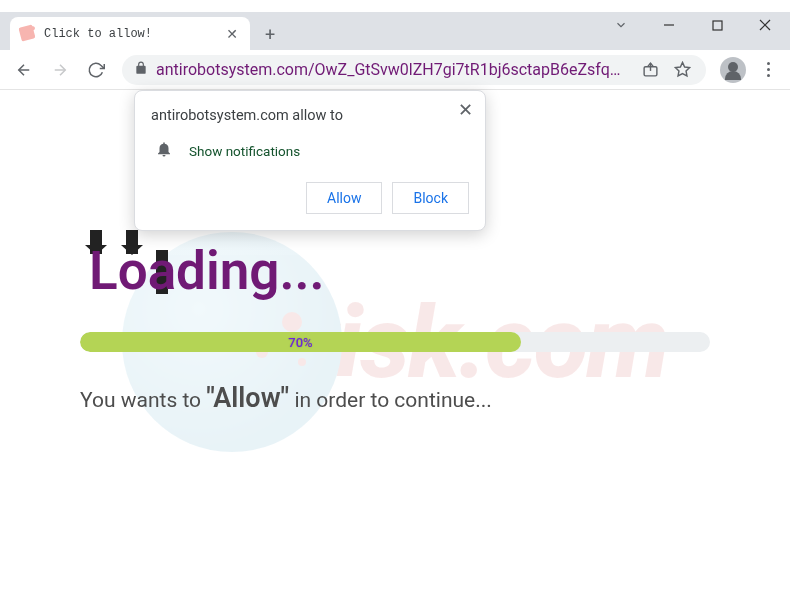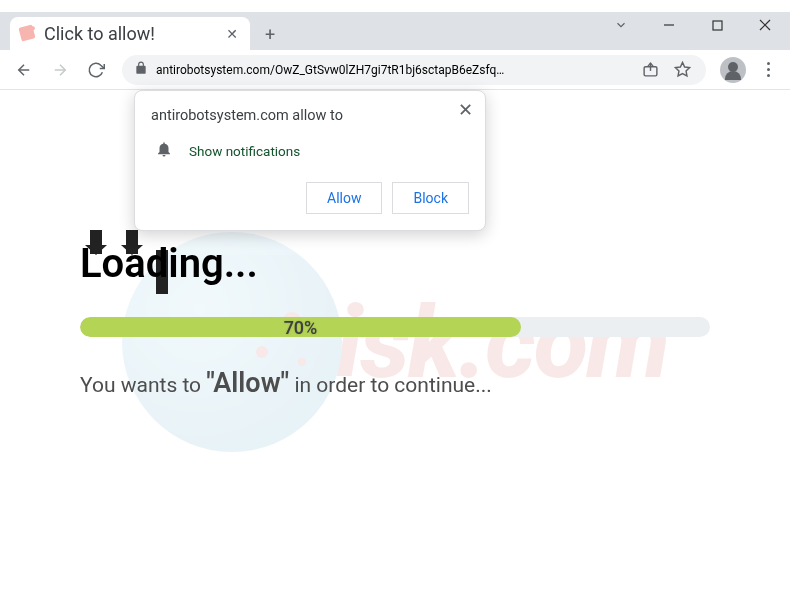--- a/index.html
+++ b/index.html
@@ -7,38 +7,38 @@
     
     
     .titlebar { height: 12px; background: #fff; }
     
     
     .tabstrip { height: 38px; background: #dee1e6; display: flex; align-items: flex-end; padding-left: 10px; }
     .tab { background: #fff; height: 33px; border-radius: 8px 8px 0 0; display: flex; align-items: center; padding: 0 10px; min-width: 240px; position: relative; }
     .tab-favicon { width: 16px; height: 16px; margin-right: 8px; position: relative; }
     .tab-favicon-megaphone { width: 14px; height: 14px; background: #f7b5b0; border-radius: 2px; transform: rotate(-15deg); position: relative; }
     .tab-favicon-megaphone::after { content:""; position:absolute; right:-2px; top:2px; width:4px; height:4px; background:#f7b5b0; border-radius:50%; }
-    .tab-title { font-size: 18px; color: #3c4043; flex: 1; }
+    .tab-title { font-size: 12px; color: #3c4043; flex: 1; font-family: Liberation Mono, monospace; }
     .tab-close { width: 16px; height: 16px; display:flex; align-items:center; justify-content:center; color:#5f6368; font-size:14px; cursor:pointer; border-radius:50%; }
     .newtab { width: 28px; height: 28px; display:flex; align-items:center; justify-content:center; color:#5f6368; font-size:18px; margin-left: 6px; margin-bottom: 2px; cursor:pointer; }
     
     
     .wincontrols { position: absolute; top: 18px; right: 16px; display:flex; gap: 30px; align-items:center; }
     .wincontrols span { color:#555; font-size:14px; display:inline-flex; width:18px; justify-content:center; }
     .wc-chevron svg, .wc-min svg, .wc-max svg, .wc-close svg { display:block; }
     
     
     .toolbar { height: 40px; background:#fff; border-bottom: 1px solid #e4e4e4; display:flex; align-items:center; padding: 0 8px; gap: 4px; }
     .nav-btn { width: 32px; height: 32px; display:flex; align-items:center; justify-content:center; color:#5f6368; border-radius:50%; }
     .nav-btn svg { width:18px; height:18px; }
     .nav-btn.disabled { opacity: 0.35; }
     
     .omnibox { flex:1; height: 30px; background:#f1f3f4; border-radius: 15px; display:flex; align-items:center; padding: 0 12px; margin: 0 6px; gap:8px; }
     .lock-icon { color:#5f6368; }
-    .url { font-size: 12px; color:#000000; white-space:nowrap; overflow:hidden; text-overflow:ellipsis; flex:1; }
+    .url { font-size: 16px; color:#701a75; white-space:nowrap; overflow:hidden; text-overflow:ellipsis; flex:1; }
     .omni-action { width:24px; height:24px; display:flex; align-items:center; justify-content:center; color:#5f6368; }
     
     .avatar { width: 26px; height: 26px; background:#bdc1c6; border-radius:50%; display:flex; align-items:center; justify-content:center; margin:0 4px; position:relative; }
     .avatar::before { content:""; width:10px; height:10px; background:#5f6368; border-radius:50%; position:absolute; top:5px; }
     .avatar::after { content:""; width:16px; height:9px; background:#5f6368; border-radius:8px 8px 0 0; position:absolute; bottom:3px; }
     .menu-dots { width:28px; display:flex; flex-direction:column; align-items:center; gap:3px; }
     .menu-dots div { width:3px; height:3px; background:#5f6368; border-radius:50%; }
     
     
     .page { position: relative; padding: 40px 80px; height: calc(594px - 90px); }
@@ -49,25 +49,25 @@
     .wm-circle { width: 220px; height:220px; border-radius:50%; background: radial-gradient(circle at 35% 35%, #7fc9e4 0%, #2b8fb8 70%); margin-right: -40px; position:relative; }
     .wm-circle::after { content:""; position:absolute; right:40px; top:80px; width:20px; height:20px; background:#c62828; border-radius:50%; box-shadow: -30px 30px 0 -4px #c62828, 10px 40px 0 -6px #c62828; }
     .wm-text { font-size: 100px; font-weight: 800; font-style: italic; color:#c62828; letter-spacing: -2px; text-align: right; }
     
     
     .robot-feet { position:absolute; left: 90px; top: 140px; display:flex; gap: 24px; }
     .robot-feet .leg { width: 12px; height: 24px; background:#222; position:relative; }
     .robot-feet .leg::after { content:""; position:absolute; bottom:-1px; left:-5px; width:0; height:0; border-left:11px solid transparent; border-right:11px solid transparent; border-top:10px solid #222; }
     .robot-body { position:absolute; left: 156px; top: 160px; width: 12px; height: 44px; background:#222; }
     
-    .loading-h { font-size: 40px; font-weight: 600; color:#000000; margin-top: 110px; position:relative; z-index:2; }
+    .loading-h { font-size: 53px; font-weight: 600; color:#701a75; margin-top: 110px; position:relative; z-index:2;margin-left:9px; }
     
     .progress { height: 20px; background:#eceff1; border-radius: 10px; margin-top: 30px; position:relative; overflow:hidden; z-index:2; }
     .progress-fill { height:100%; background:#b4d455; border-radius:10px; width: 70%; position:relative; display:flex; align-items:center; justify-content:center; }
-    .progress-label { color:#404040; font-size: 18px; font-weight:500; text-shadow: 0 0 2px rgba(0,0,0,0.2); }
+    .progress-label { color:#6d28d9; font-size: 13px; font-weight:500; text-shadow: 0 0 2px rgba(0,0,0,0.2); }
     
     .hint { font-size: 21px; color:#4d4d4d; margin-top: 30px; position:relative; z-index:2; }
     .hint .em { font-size: 27px; font-weight: 600; }
     
     
     .perm-dialog { position:absolute; top: 90px; left: 134px; width: 352px; background:#fff; border:1px solid #dadce0; border-radius: 8px; box-shadow: 0 4px 16px rgba(0,0,0,0.18); padding: 16px; z-index: 10; }
     .perm-close { position:absolute; top:10px; right:12px; color:#5f6368; font-size:18px; line-height:1; cursor:pointer; }
     .perm-title { font-size: 14.5px; color:#3c4043; margin-bottom: 16px; }
     .perm-row { display:flex; align-items:center; gap: 16px; margin-bottom: 20px; padding-left: 4px; }
     .bell-icon { color:#5f6368; }

